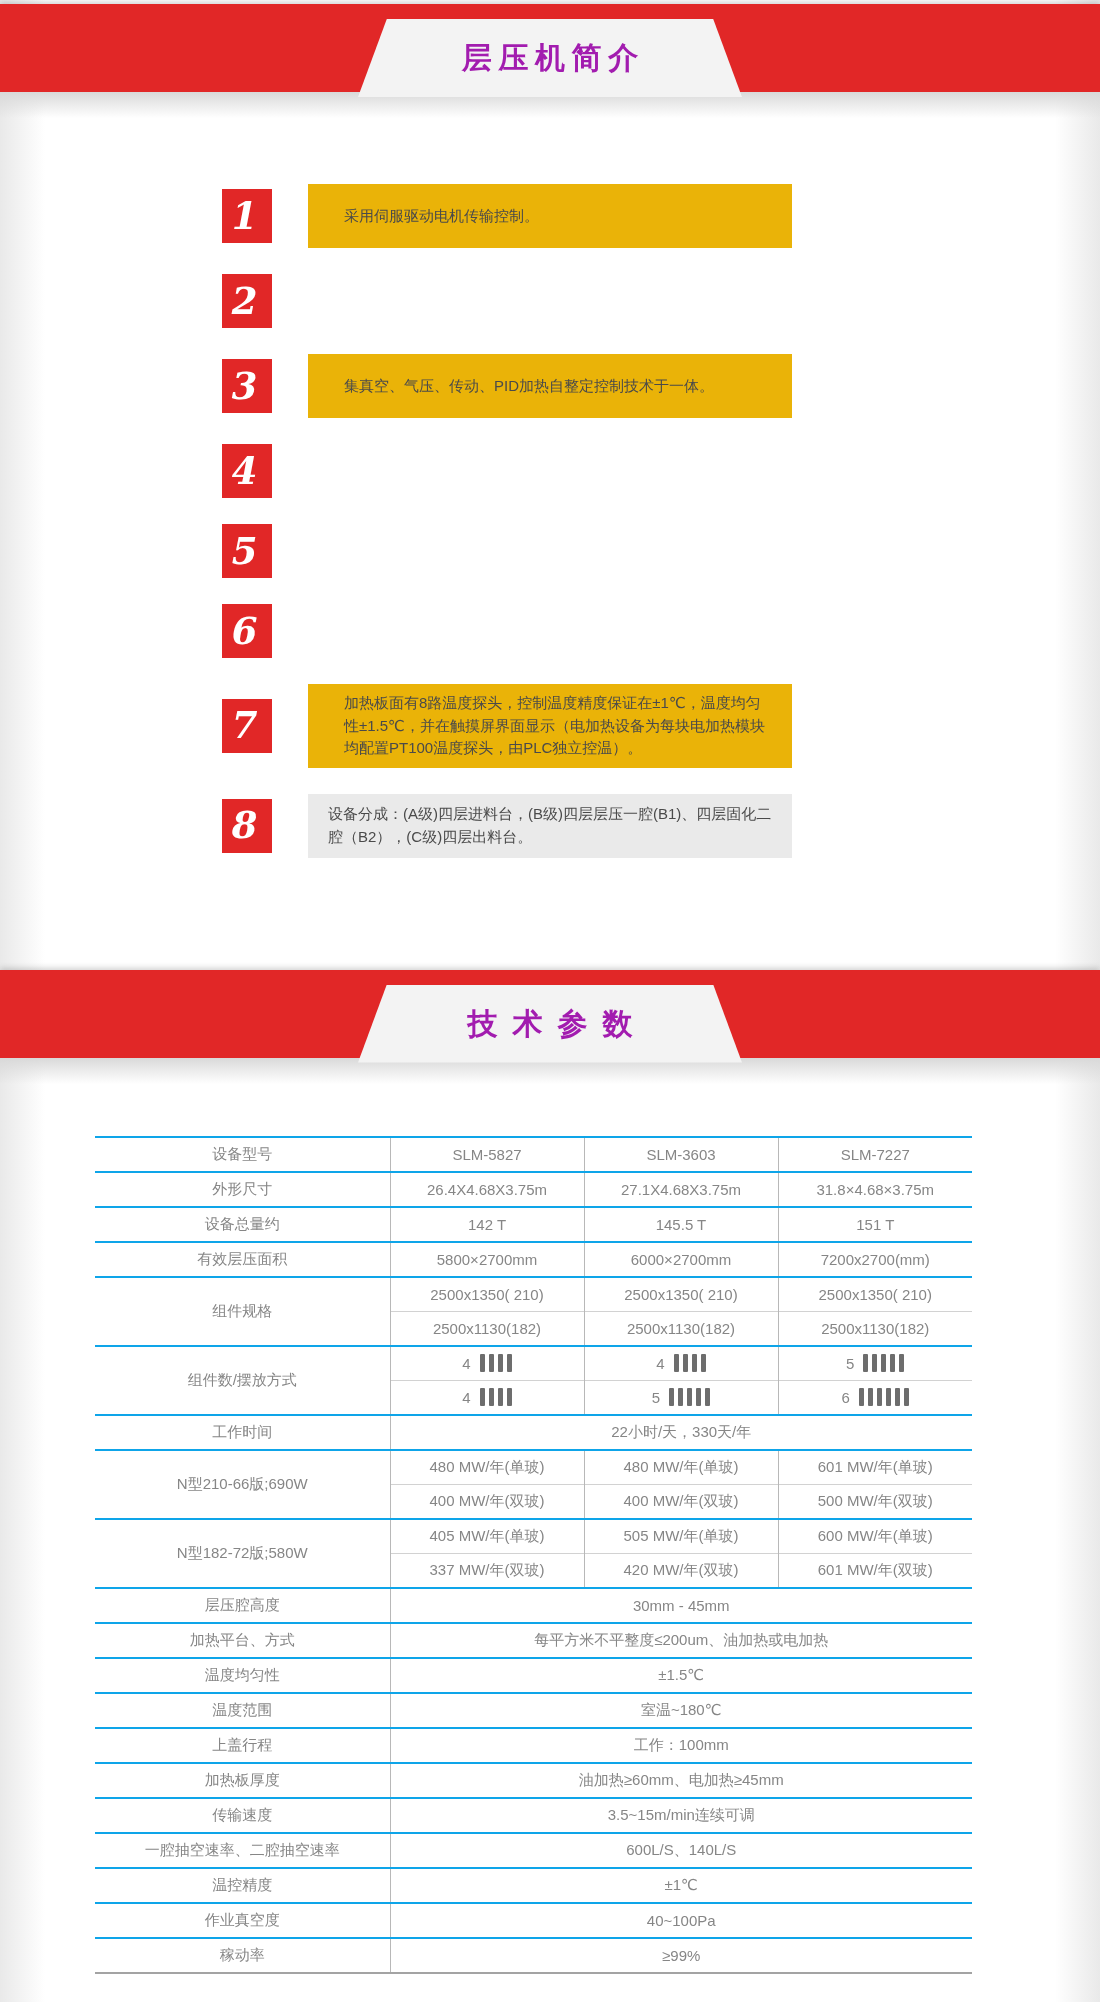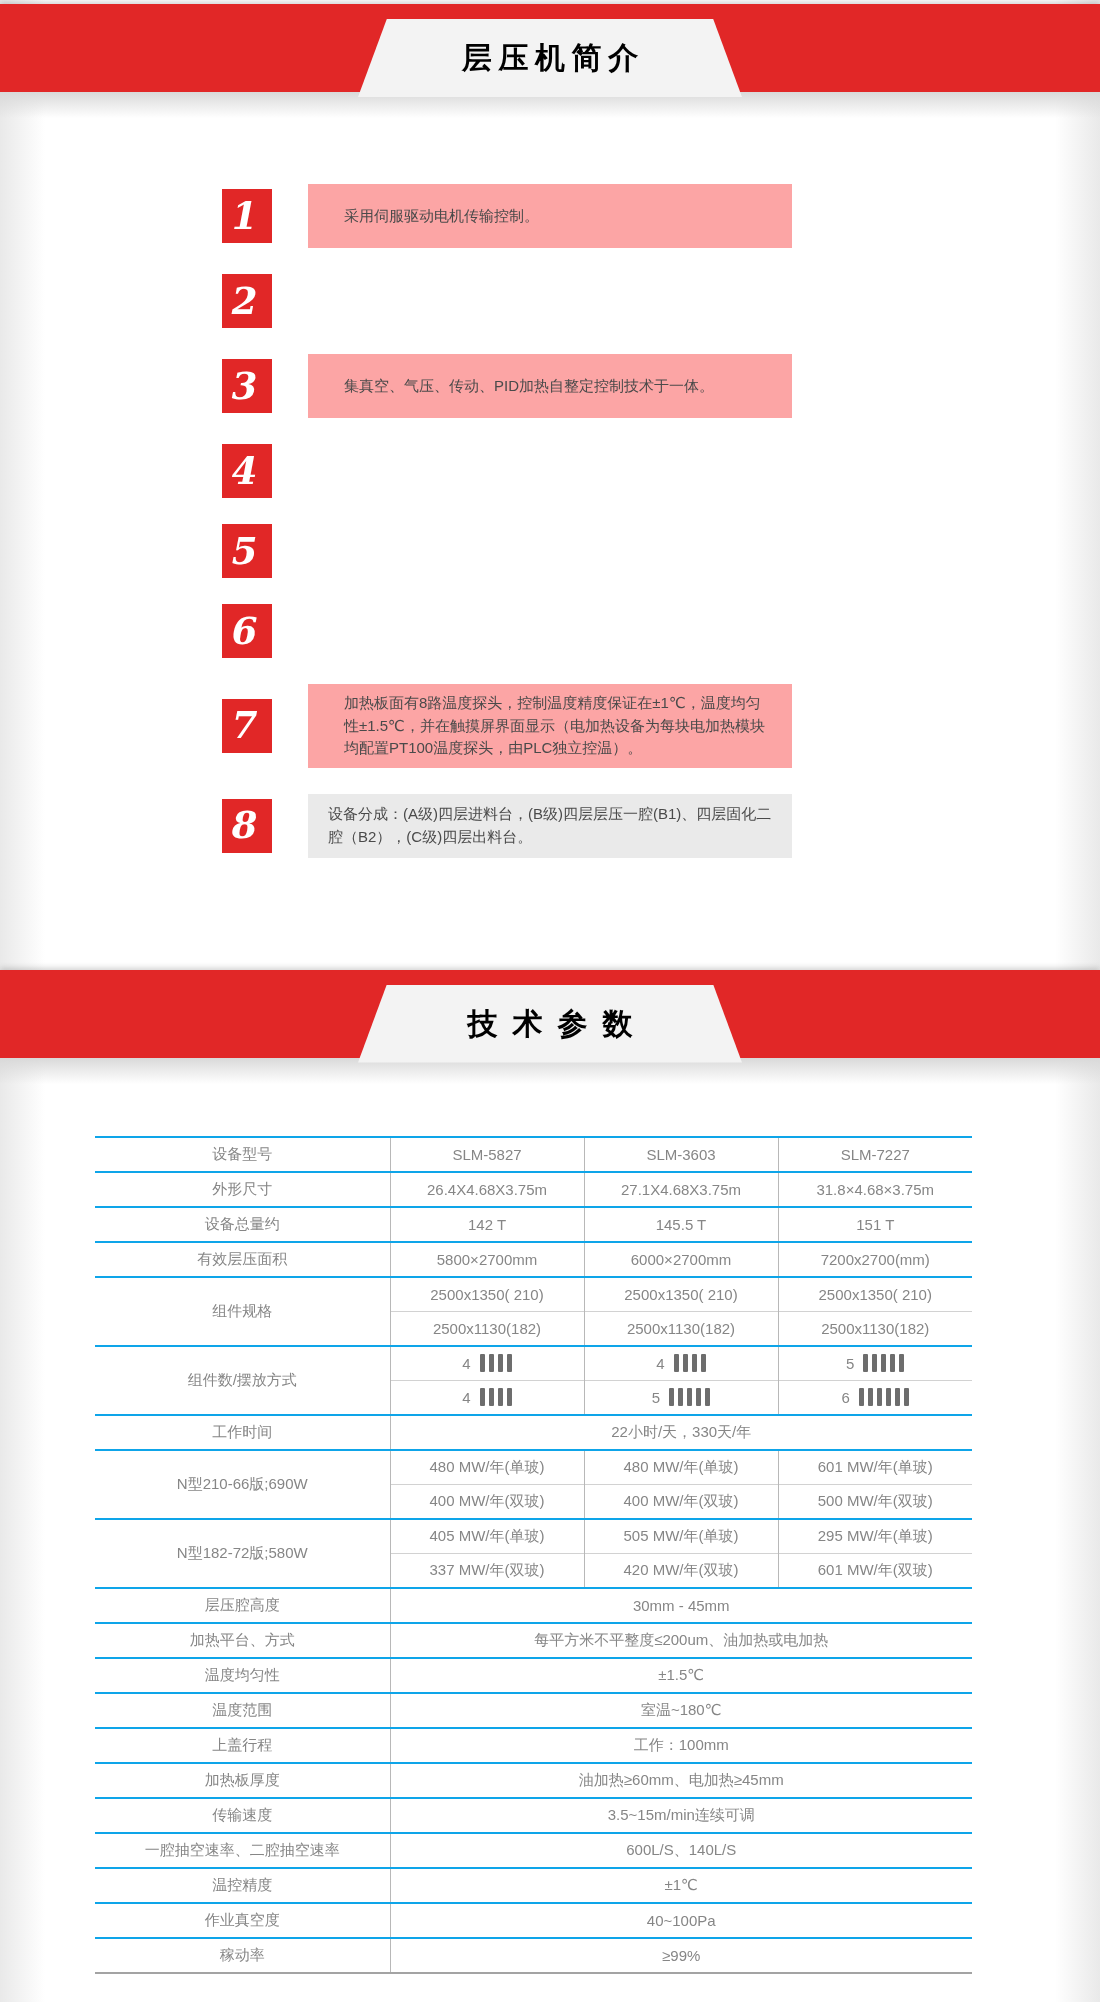--- a/index.html
+++ b/index.html
@@ -19,42 +19,42 @@
     position:absolute;left:0;top:88px;width:100%;height:26px;
     background:linear-gradient(#d9d9d9,rgba(255,255,255,0));
   }
   .banner-plate{
     position:absolute;left:50%;top:15px;transform:translateX(-50%);
     width:384px;height:78px;background:#f3f3f3;
     clip-path:polygon(7.5% 0,92.5% 0,100% 100%,0 100%);
     display:flex;align-items:center;justify-content:center;z-index:2;
   }
   .banner-title{
-    color:#000000;font-size:30px;font-weight:bold;line-height:1;
+    color:#a21caf;font-size:30px;font-weight:bold;line-height:1;
     letter-spacing:.22em;text-indent:.22em;white-space:nowrap;
   }
   .banner-title.wide{letter-spacing:.5em;text-indent:.5em;}
   
   .features{padding:64px 0 86px 0;}
   .feature{display:flex;align-items:center;margin:0 0 26px 222px;}
   .num{
     width:50px;height:54px;background:#e12727;flex:0 0 50px;
     display:flex;align-items:center;justify-content:center;
   }
   .num span{
     color:#ffffff;font-family:"DejaVu Serif","Liberation Serif",serif;
     font-style:italic;font-weight:bold;font-size:37px;line-height:1;
     padding-right:5px;
   }
   .desc{
     margin-left:36px;width:484px;box-sizing:border-box;min-height:64px;
     display:flex;align-items:center;padding:8px 20px;
     font-size:15px;line-height:1.5;color:#4a4a4a;
   }
-  .desc.dark{background:#fca5a5;padding-left:36px;}
+  .desc.dark{background:#eab308;padding-left:36px;}
   .desc.light{background:#eaeaea;}
   
   .specs-wrap{margin:50px 0 0 95px;}
   table.specs{border-collapse:collapse;table-layout:fixed;width:877px;border-bottom:2px solid #a3a3a3;}
   table.specs td{
     height:33px;padding:0;font-size:15px;color:#868686;text-align:center;
     overflow:hidden;white-space:nowrap;
   }
   td.label{text-align:left;padding-left:33px;border-right:1px solid #b8b8b8;}
   td.val:not(:last-child){border-right:1px solid #b8b8b8;margin-top:12px;}
@@ -258,21 +258,21 @@
         </tr>
         <tr class="subrow">
           <td class="val">400 MW/年(双玻)</td>
           <td class="val">400 MW/年(双玻)</td>
           <td class="val">500 MW/年(双玻)</td>
         </tr>
         <tr class="group-start">
           <td class="label" rowspan="2">N型182-72版;580W</td>
           <td class="val">405 MW/年(单玻)</td>
           <td class="val">505 MW/年(单玻)</td>
-          <td class="val">295 MW/年(单玻)</td>
+          <td class="val">600 MW/年(单玻)</td>
         </tr>
         <tr class="subrow">
           <td class="val">337 MW/年(双玻)</td>
           <td class="val">420 MW/年(双玻)</td>
           <td class="val">601 MW/年(双玻)</td>
         </tr>
         <tr class="group-start">
           <td class="label">层压腔高度</td>
           <td class="val" colspan="3">30mm - 45mm</td>
         </tr>

